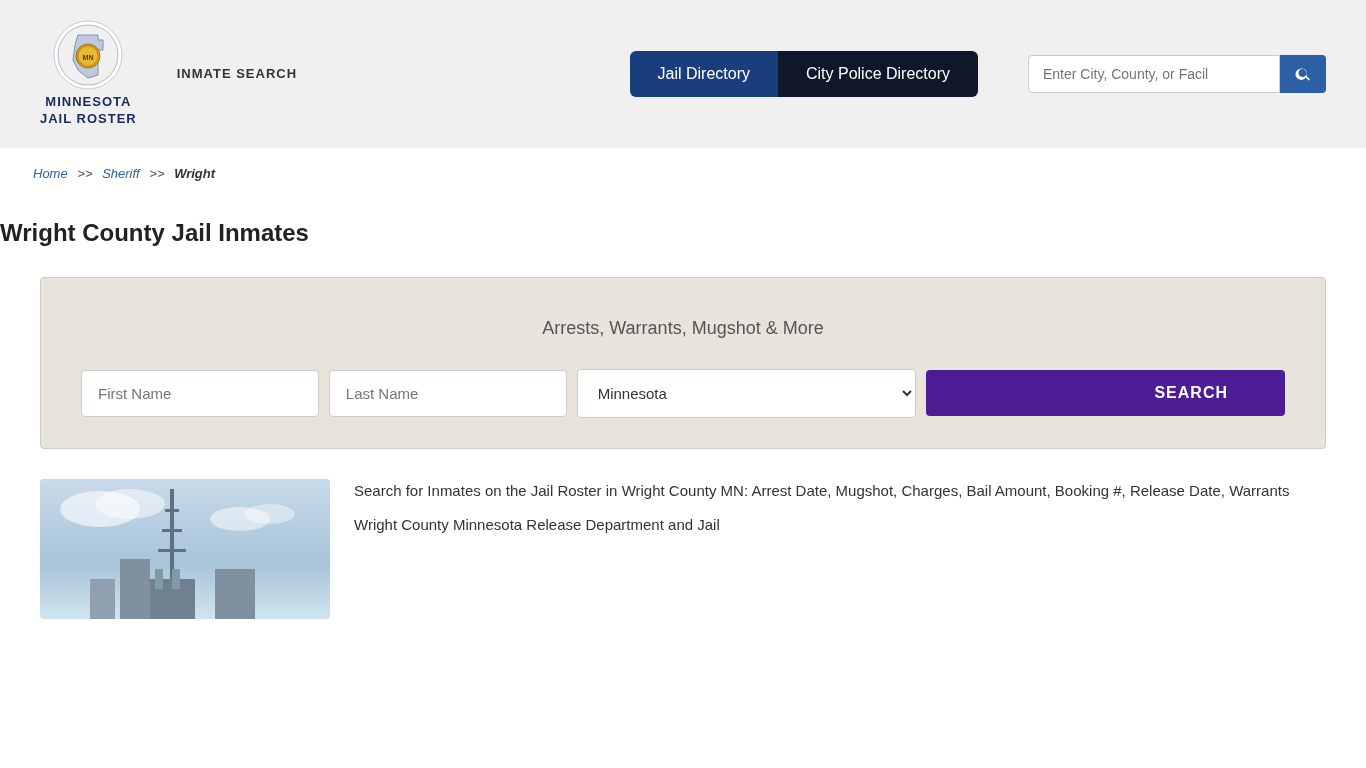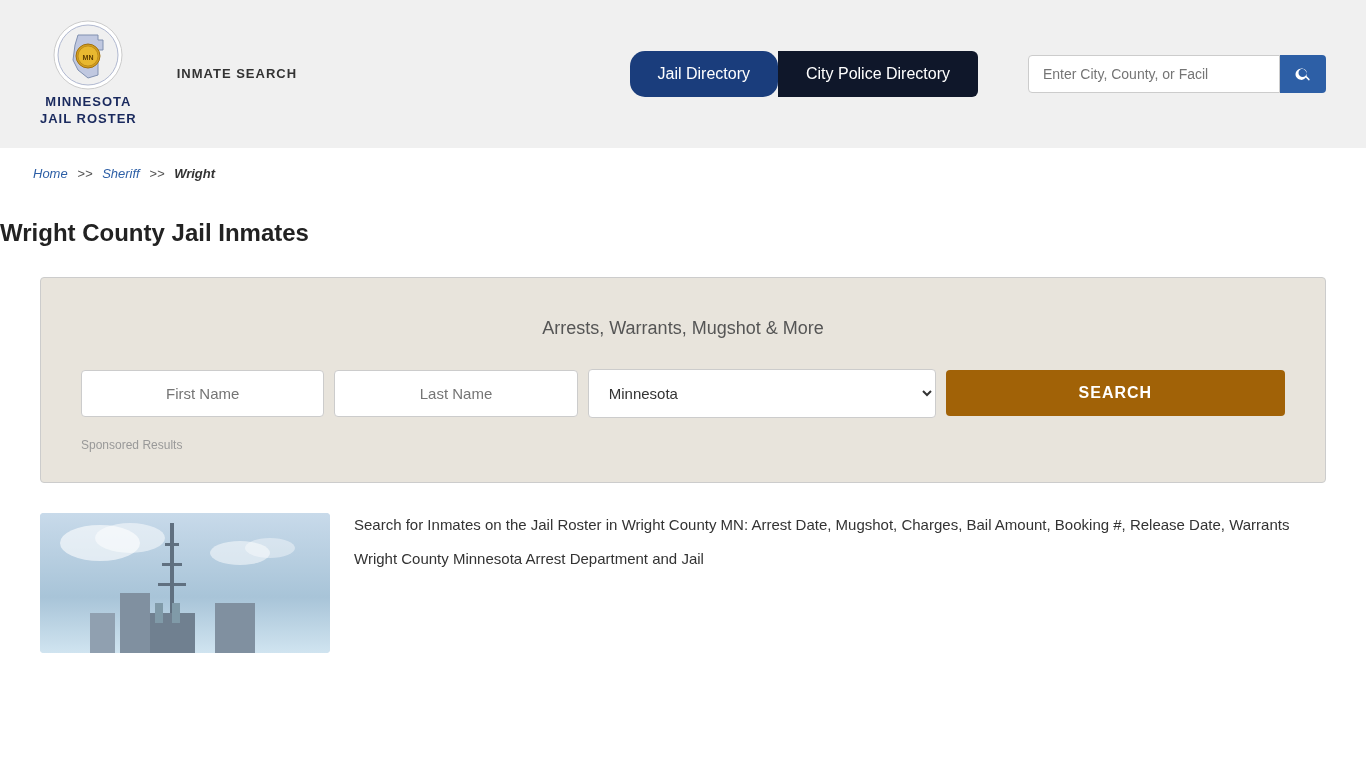--- a/index.html
+++ b/index.html
@@ -58,21 +58,20 @@
     .nav-btn-jail {
       background: #2d5fa6;
       border-radius: 6px 0 0 6px;
     }
     .nav-btn-police {
       background: #0f172a;
       border-radius: 0 6px 6px 0;
     }
     .nav-btn-active {
       background: #1a3d7c;
-      border-radius: 15px;
     }
     .search-bar {
       display: flex;
       align-items: center;
       margin-left: 20px;
     }
     .search-input {
       padding: 10px 14px;
       font-size: 14px;
       border: 1px solid #ccc;
@@ -155,47 +154,47 @@
       align-items: center;
     }
     .form-input {
       padding: 14px 16px;
       font-size: 15px;
       border: 1px solid #ccc;
       border-radius: 4px;
       background: #fff;
       color: #999;
       outline: none;
-      text-align: center;
     }
     .form-input-first { flex: 1; }
     .form-input-last { flex: 1; }
     .form-select {
       flex: 1.5;
       padding: 14px 16px;
       font-size: 15px;
       border: 1px solid #ccc;
       border-radius: 4px;
       background: #fff;
       color: #333;
       outline: none;
       cursor: pointer;
     }
     .search-btn-main {
-      background: #a16207;
+      background: #4c1d95;
       color: #fff;
       border: none;
-      padding: 14px 44px;
+      padding: 14px 57px;
       font-size: 16px;
       font-weight: bold;
       letter-spacing: 1px;
       border-radius: 4px;
       cursor: pointer;
       text-transform: uppercase;
       flex: 1.2;
+      text-align: right;
     }
     .sponsored-results {
       margin-top: 20px;
       font-size: 12px;
       color: #999;
     }
 
     
     .content-section {
       margin: 0 40px;
@@ -289,21 +288,20 @@
   <div class="record-check-subtitle">Arrests, Warrants, Mugshot &amp; More</div>
 
   <div class="record-check-form">
     <input type="text" class="form-input form-input-first" placeholder="First Name" style="">
     <input type="text" class="form-input form-input-last" placeholder="Last Name" style="">
     <select class="form-select">
     <option value="Alabama">Alabama</option><option value="Alaska">Alaska</option><option value="Arizona">Arizona</option><option value="Arkansas">Arkansas</option><option value="California">California</option><option value="Colorado">Colorado</option><option value="Connecticut">Connecticut</option><option value="Delaware">Delaware</option><option value="Florida">Florida</option><option value="Georgia">Georgia</option><option value="Hawaii">Hawaii</option><option value="Idaho">Idaho</option><option value="Illinois">Illinois</option><option value="Indiana">Indiana</option><option value="Iowa">Iowa</option><option value="Kansas">Kansas</option><option value="Kentucky">Kentucky</option><option value="Louisiana">Louisiana</option><option value="Maine">Maine</option><option value="Maryland">Maryland</option><option value="Massachusetts">Massachusetts</option><option value="Michigan">Michigan</option><option value="Minnesota" selected="">Minnesota</option><option value="Mississippi">Mississippi</option><option value="Missouri">Missouri</option><option value="Montana">Montana</option><option value="Nebraska">Nebraska</option><option value="Nevada">Nevada</option><option value="New Hampshire">New Hampshire</option><option value="New Jersey">New Jersey</option><option value="New Mexico">New Mexico</option><option value="New York">New York</option><option value="North Carolina">North Carolina</option><option value="North Dakota">North Dakota</option><option value="Ohio">Ohio</option><option value="Oklahoma">Oklahoma</option><option value="Oregon">Oregon</option><option value="Pennsylvania">Pennsylvania</option><option value="Rhode Island">Rhode Island</option><option value="South Carolina">South Carolina</option><option value="South Dakota">South Dakota</option><option value="Tennessee">Tennessee</option><option value="Texas">Texas</option><option value="Utah">Utah</option><option value="Vermont">Vermont</option><option value="Virginia">Virginia</option><option value="Washington">Washington</option><option value="West Virginia">West Virginia</option><option value="Wisconsin">Wisconsin</option><option value="Wyoming">Wyoming</option></select>
     <button class="search-btn-main">SEARCH</button>
   </div>
 
-  <div class="sponsored-results">Sponsored Results</div>
 </div>
 
 <div class="content-section">
   <div class="content-image">
     <div class="content-image-inner">
 
       <svg width="290" height="140" viewBox="0 0 290 140">
 
         <defs>
           <linearGradient id="skyGrad" x1="0" y1="0" x2="0" y2="1">
@@ -330,15 +328,15 @@
 
         <rect x="80" y="80" width="30" height="60" fill="#8090a0"></rect>
         <rect x="175" y="90" width="40" height="50" fill="#8090a0"></rect>
         <rect x="50" y="100" width="25" height="40" fill="#90a0b0"></rect>
       </svg>
     </div>
   </div>
 
   <div class="content-text">
     <p class="content-description">Search for Inmates on the Jail Roster in Wright County MN: Arrest Date, Mugshot, Charges, Bail Amount, Booking #, Release Date, Warrants</p>
-    <p class="content-description-2">Wright County Minnesota Arrest Department and Jail</p>
+    <p class="content-description-2">Wright County Minnesota Release Department and Jail</p>
   </div>
 </div>
 
 </body></html>

